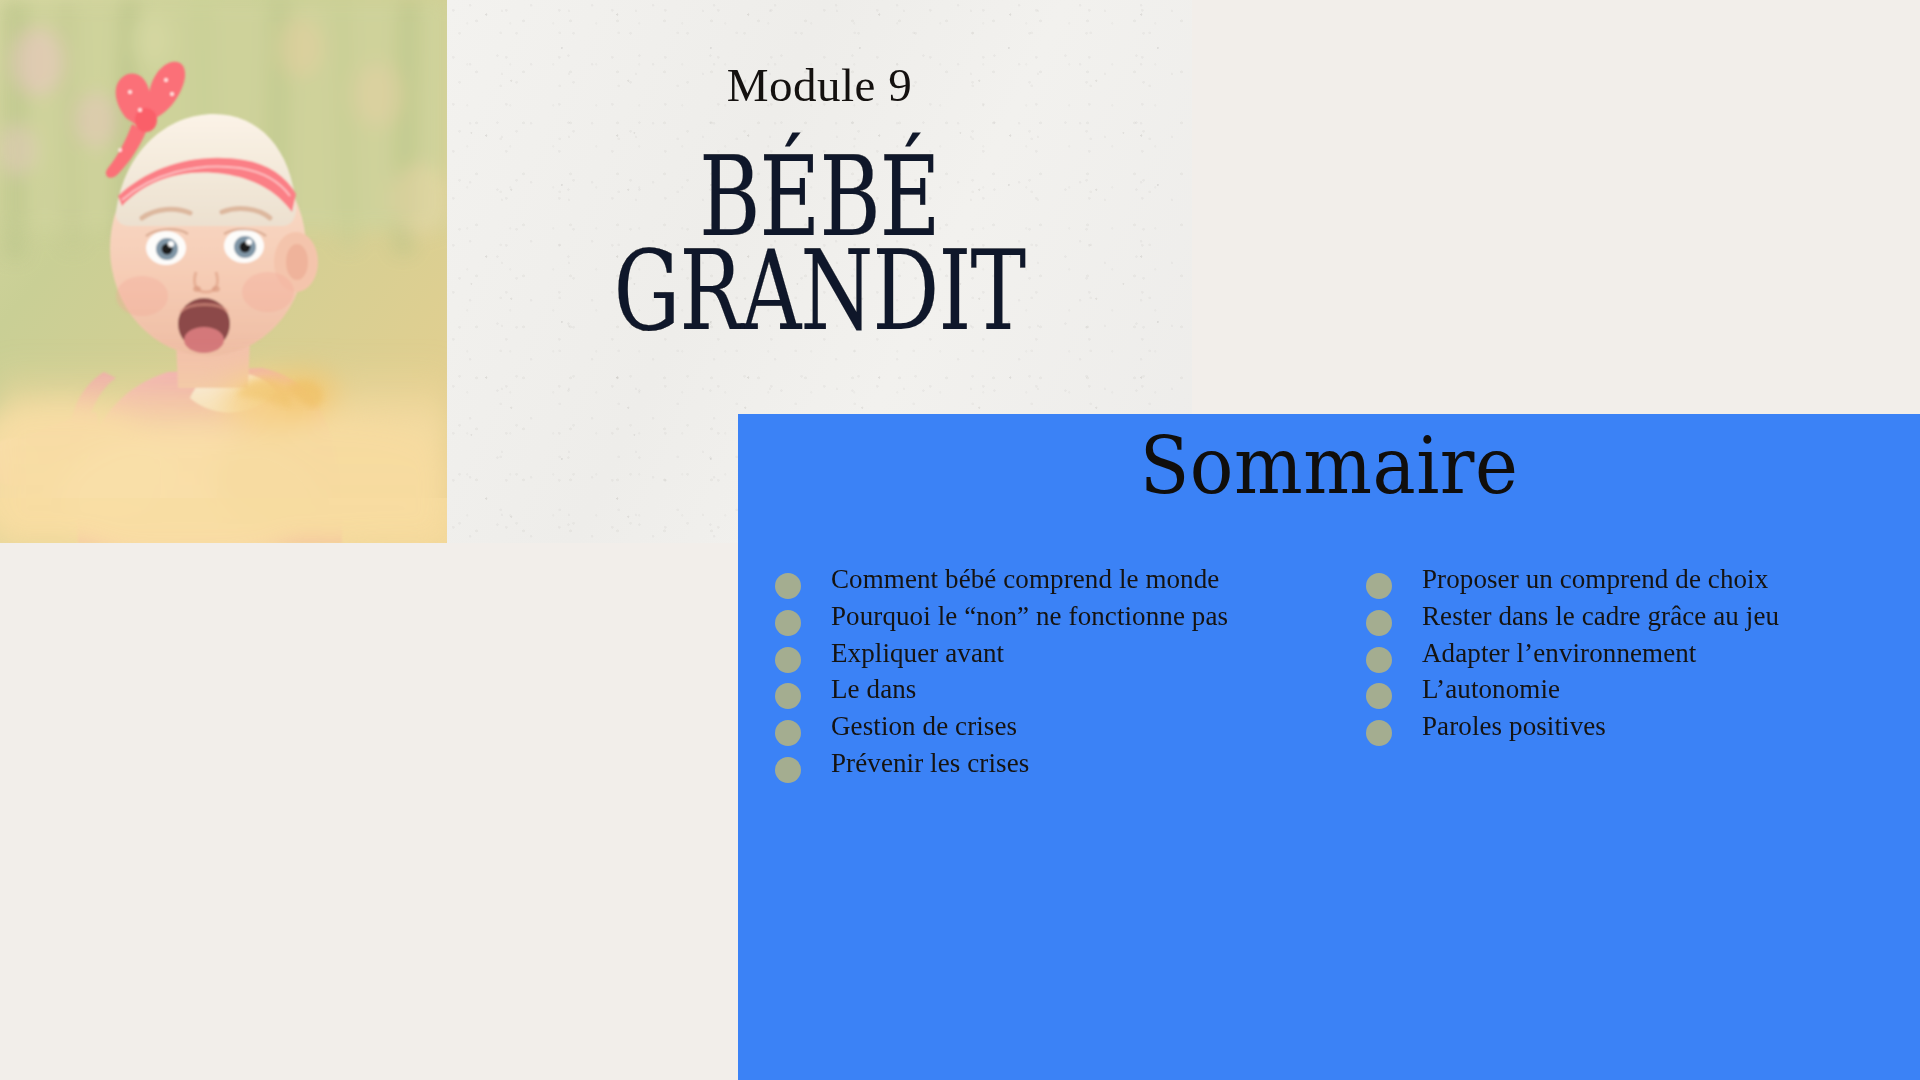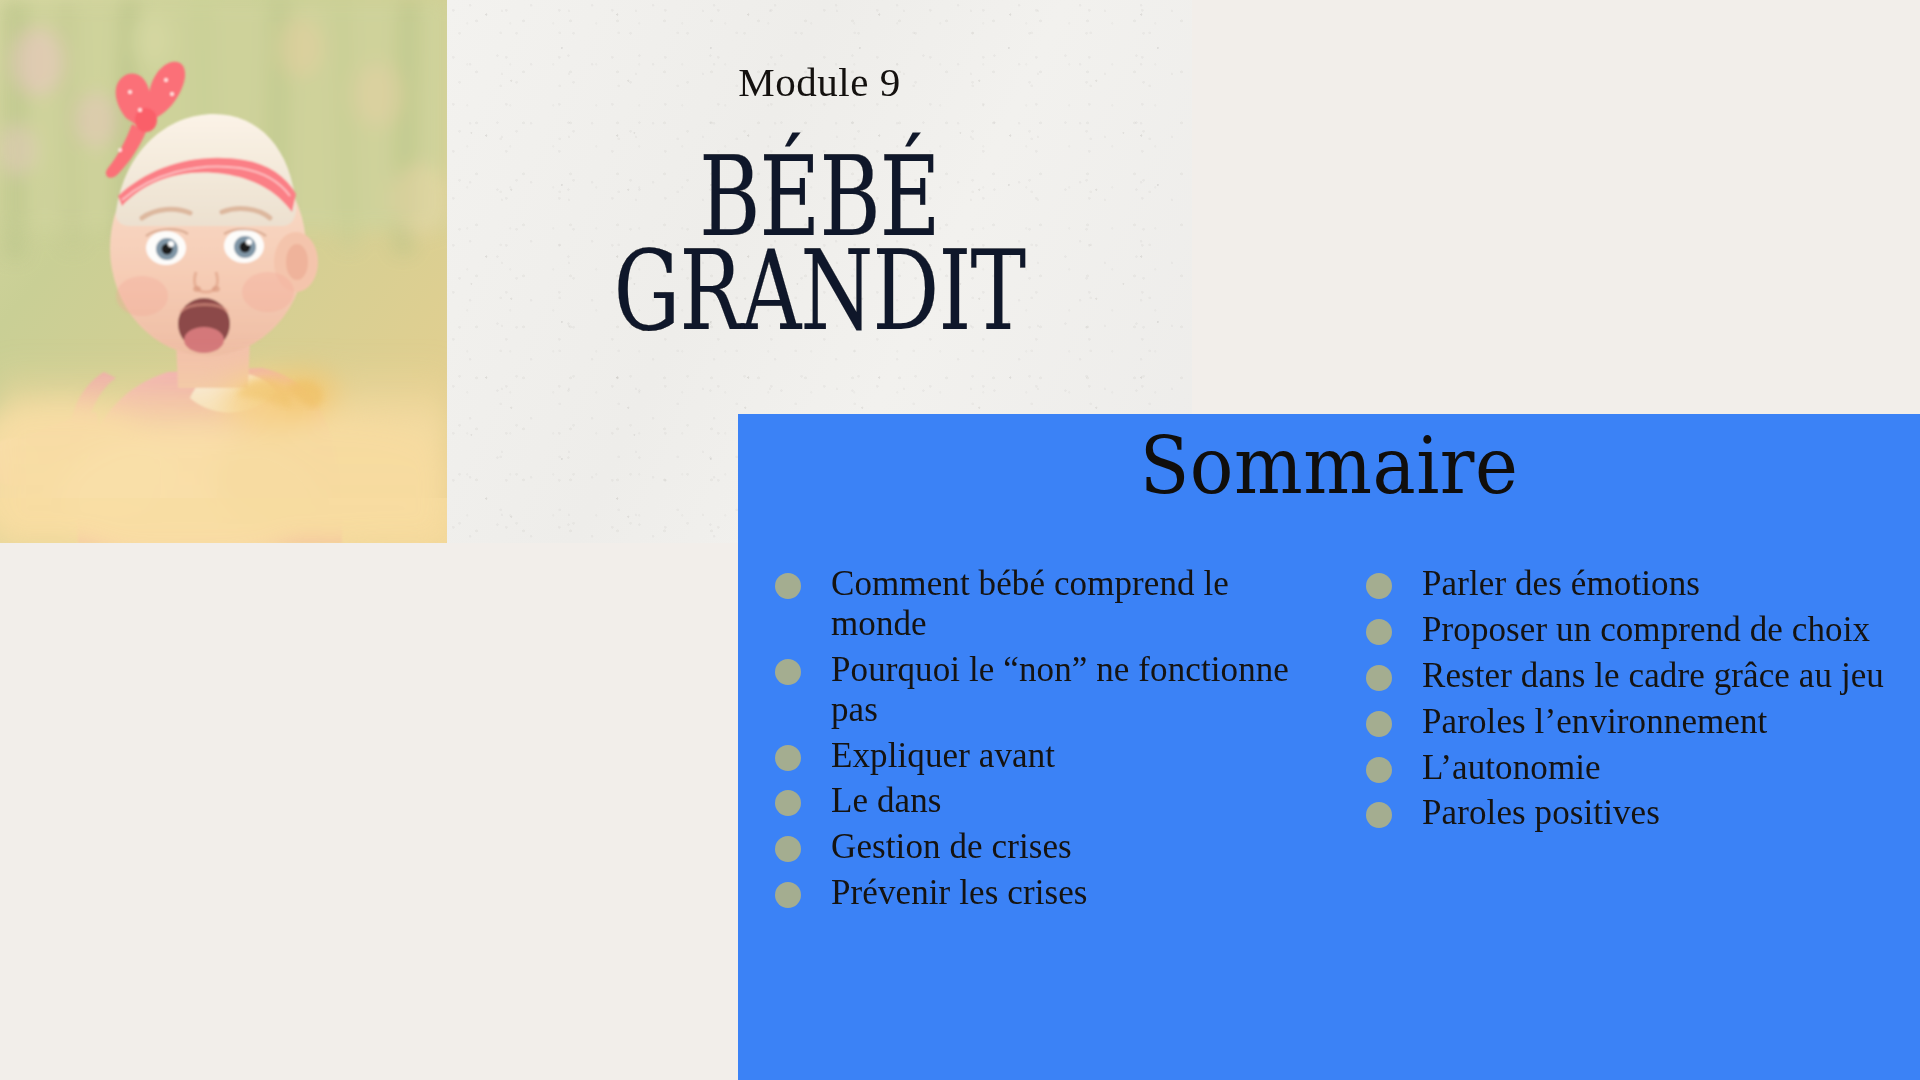--- a/index.html
+++ b/index.html
@@ -75,21 +75,21 @@
     width: 745px;
     height: 543px;
     text-align: center;
   }
   .module-label {
     position: absolute;
     left: 0;
     right: 0;
     top: 62px;
     font-family: "Liberation Serif", "DejaVu Serif", serif;
-    font-size: 41px;
+    font-size: 47px;
     font-weight: 400;
     color: #14110f;
     letter-spacing: 0.5px;
     line-height: 1;
   }
   .big-title {
     position: absolute;
     left: 0;
     right: 0;
     top: 148px;
@@ -150,21 +150,21 @@
   ul.toc {
     list-style: none;
     margin: 0;
     padding: 0;
   }
   ul.toc li {
     position: relative;
     padding-left: 56px;
     margin: 0 0 6px 0;
     font-family: "Liberation Serif", "DejaVu Serif", serif;
-    font-size: 35px;
+    font-size: 27px;
     line-height: 1.14;
     color: #151311;
     letter-spacing: 0.1px;
   }
   ul.toc li .dot {
     position: absolute;
     left: 0;
     top: 9px;
     width: 26px;
     height: 26px;
@@ -333,24 +333,23 @@
             <li><span class="dot"></span><span class="txt">Comment bébé comprend le monde</span></li>
             <li><span class="dot"></span><span class="txt">Pourquoi le “non” ne fonctionne pas</span></li>
             <li><span class="dot"></span><span class="txt">Expliquer avant</span></li>
             <li><span class="dot"></span><span class="txt">Le dans</span></li>
             <li><span class="dot"></span><span class="txt">Gestion de crises</span></li>
             <li><span class="dot"></span><span class="txt">Prévenir les crises</span></li>
           </ul>
       </div>
       <div class="col col-right">
         <ul class="toc">
-            <li><span class="dot"></span><span class="txt">Parler des émotions</span></li>
             <li><span class="dot"></span><span class="txt">Proposer un comprend de choix</span></li>
             <li><span class="dot"></span><span class="txt">Rester dans le cadre grâce au jeu</span></li>
-            <li><span class="dot"></span><span class="txt">Paroles l’environnement</span></li>
+            <li><span class="dot"></span><span class="txt">Adapter l’environnement</span></li>
             <li><span class="dot"></span><span class="txt">L’autonomie</span></li>
             <li><span class="dot"></span><span class="txt">Paroles positives</span></li>
           </ul>
       </div>
     </div>
   </div>
 
 </div>
 
 </body></html>

